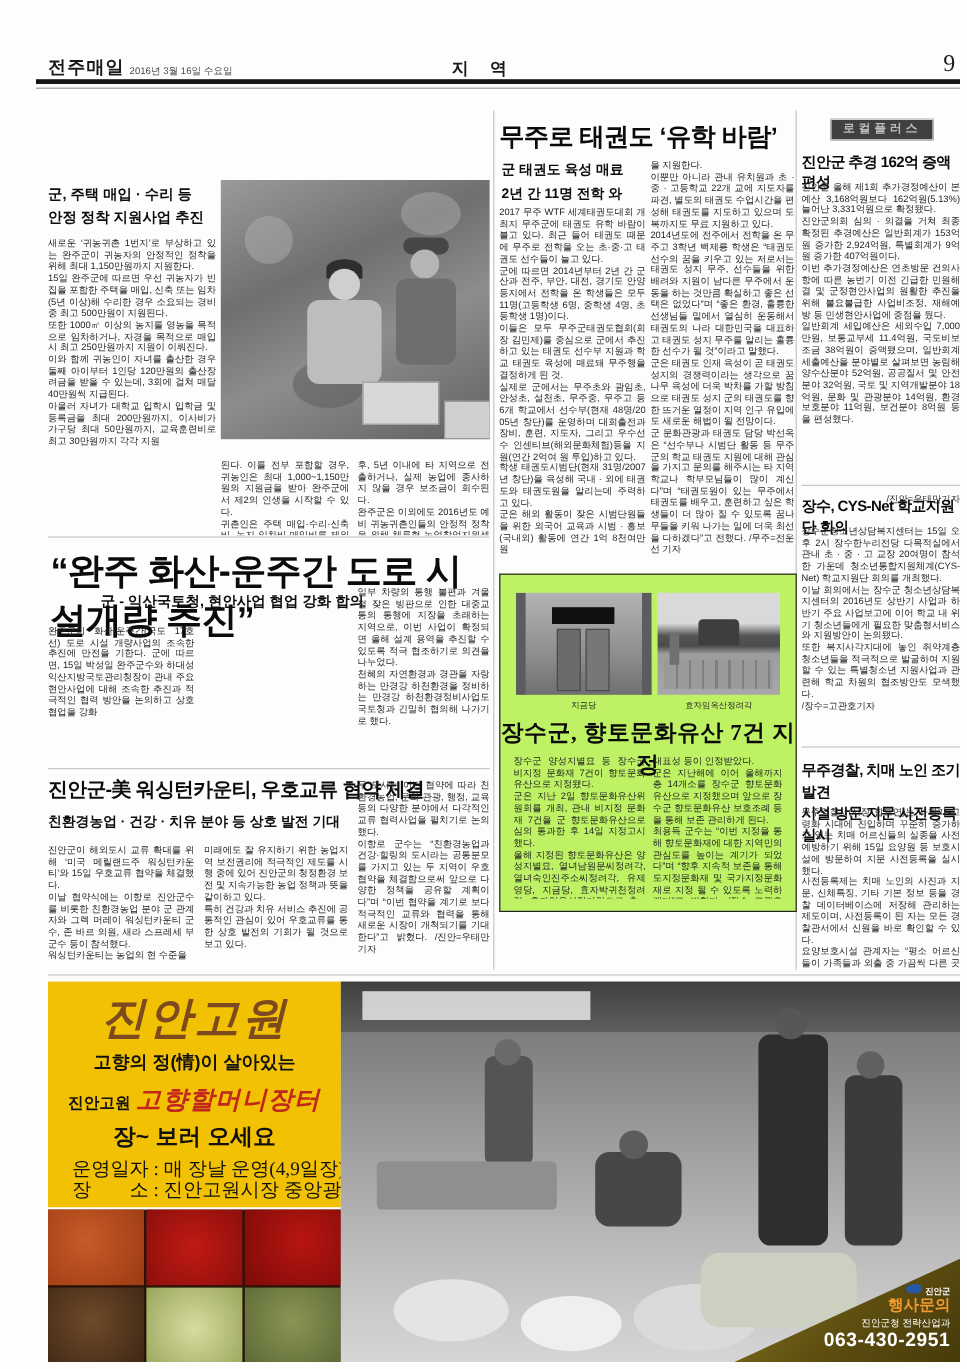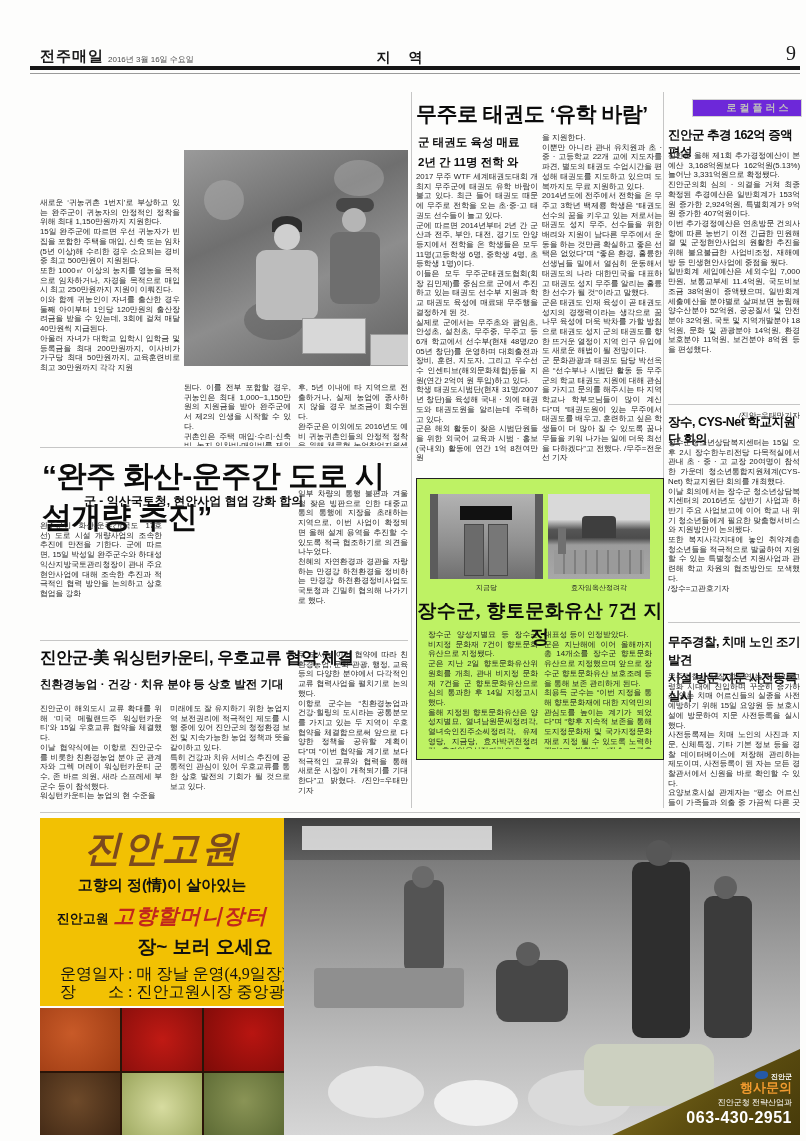--- a/index.html
+++ b/index.html
@@ -24,22 +24,22 @@
   .caption{font-size:7.4px;font-weight:700;text-align:center;color:#222;}
   .byline{font-size:7.8px;text-align:right;color:#222;margin-top:24px;}
   
   .photo{overflow:hidden;}
   .a-photo{background:linear-gradient(155deg,#9a9a9a,#6f6f6f 35%,#8d8d8d 60%,#616161);}
   .a-photo .spot{position:absolute;border-radius:50%;}
   .h-photoL{background:linear-gradient(180deg,#b3b3b3,#8e8e8e 60%,#6f6f6f);}
   .h-photoR{background:linear-gradient(180deg,#d9d9d9 0 30%,#555 42%,#4c4c4c 52%,#9c9c9c 60%,#a8a8a8);}
   .e-box{border:1px solid #222;background:#bef264;}
   
-  .lp-logo{background:#6d28d9;border:1px solid #d2d2d2;color:#bdbdbd;font-weight:800;
-           font-size:10px;letter-spacing:3px;text-align:center;line-height:16px;padding-left:24px;}
+  .lp-logo{background:#404040;border:1px solid #d2d2d2;color:#bdbdbd;font-weight:800;
+           font-size:10px;letter-spacing:3px;text-align:center;line-height:16px;}
   
   .ad-yellow{background:#f2c103;}
   .ad-brand{font-family:"Liberation Serif",serif;font-style:italic;font-weight:800;
             color:#7c4a1e;font-size:37px;text-align:center;letter-spacing:2px;}
   .ad-line1{font-size:15px;font-weight:800;text-align:center;color:#111;}
   .ad-line2{text-align:center;}
   .ad-line2 .pfx{font-size:13px;font-weight:800;color:#111;}
   .ad-line2 .main{font-family:"Liberation Serif",serif;font-style:italic;font-weight:800;
                   font-size:21px;color:#c1271d;letter-spacing:1px;}
   .ad-line3{font-size:19px;font-weight:800;text-align:center;color:#111;}
@@ -71,20 +71,22 @@
   <div class="abs rule-thin"></div>
 
   <div class="abs vline" style="left:411px;top:92px;height:716px;"></div>
   <div class="abs vline" style="left:663px;top:92px;height:716px;"></div>
   <div class="abs hline" style="left:40px;top:447px;width:368px;"></div>
   <div class="abs hline" style="left:40px;top:640px;width:368px;"></div>
   <div class="abs hline" style="left:668px;top:404px;width:132px;"></div>
   <div class="abs hline" style="left:668px;top:622px;width:132px;"></div>
   <div class="abs hline" style="left:40px;top:812px;width:760px;"></div>
 
+  <div class="abs subhead" style="left:40px;top:153px;width:145px;font-size:12px;line-height:1.55;">군, 주택 매입 · 수리 등
+안정 정착 지원사업 추진</div>
   <div class="abs bodytext" style="left:40px;top:198px;width:140px;height:248px;">새로운 ‘귀농귀촌 1번지’로 부상하고 있는 완주군이 귀농자의 안정적인 정착을 위해 최대 1,150만원까지 지원한다.
 15일 완주군에 따르면 우선 귀농자가 빈집을 포함한 주택을 매입, 신축 또는 임차(5년 이상)해 수리한 경우 소요되는 경비 중 최고 500만원이 지원된다.
 또한 1000㎡ 이상의 농지를 영농을 목적으로 임차하거나, 자경을 목적으로 매입시 최고 250만원까지 지원이 이뤄진다.
 이와 함께 귀농인이 자녀를 출산한 경우 둘째 아이부터 1인당 120만원의 출산장려금을 받을 수 있는데, 3회에 걸쳐 매달 40만원씩 지급된다.
 아울러 자녀가 대학교 입학시 입학금 및 등록금을 최대 200만원까지, 이사비가 가구당 최대 50만원까지, 교육훈련비로 최고 30만원까지 각각 지원</div>
 
   <div class="abs photo a-photo" style="left:184px;top:150px;width:224px;height:216px;">
     <div class="spot" style="left:20px;top:30px;width:40px;height:40px;background:#adadad;opacity:.5;"></div>
     <div class="spot" style="left:150px;top:10px;width:50px;height:36px;background:#b8b8b8;opacity:.4;"></div>
     <div class="spot" style="left:60px;top:150px;width:60px;height:40px;background:#5a5a5a;opacity:.5;"></div>
@@ -179,21 +181,21 @@
 사전등록제는 치매 노인의 사진과 지문, 신체특징, 기타 기본 정보 등을 경찰 데이터베이스에 저장해 관리하는 제도이며, 사전등록이 된 자는 모든 경찰관서에서 신원을 바로 확인할 수 있다.
 요양보호시설 관계자는 “평소 어르신들이 가족들과 외출 중 가끔씩 다른 곳으로 사라져 찾지 못할까봐 가슴을 졸인 적이 있었는데 경찰관이 직접 방문하여 사진과 지문을 등록해주는 등 어르신들에 대한 관심을 많이 가져주어 감사하다”고 말했다.  /무주=전운선 기자</div>
 
   <div class="abs ad-yellow" style="left:40px;top:818px;width:244px;height:188px;">
     <div class="abs ad-brand" style="left:0;top:6px;width:100%;">진안고원</div>
     <div class="abs ad-line1" style="left:0;top:58px;width:100%;">고향의 정(情)이 살아있는</div>
     <div class="abs ad-line2" style="left:0;top:84px;width:100%;">
       <span class="pfx">진안고원</span>
       <span class="main">고향할머니장터</span>
     </div>
-    <div class="abs ad-line3" style="left:12px;top:116px;width:100%;padding-left:31px;">장~ 보러 오세요</div>
+    <div class="abs ad-line3" style="left:0;top:116px;width:100%;">장~ 보러 오세요</div>
     <div class="abs ad-info" style="left:20px;top:146px;">운영일자 : 매 장날 운영(4,9일장)</div>
     <div class="abs ad-info" style="left:20px;top:164px;">장　　소 : 진안고원시장 중앙광장 내</div>
   </div>
 
   <div class="abs food" style="left:40px;top:1008px;width:244px;height:127px;">
     <div style="background:radial-gradient(circle at 40% 40%,#c85a28,#9c3a12);"></div>
     <div style="background:radial-gradient(circle at 50% 50%,#c01a14,#8c0f0c);"></div>
     <div style="background:radial-gradient(circle at 60% 40%,#b81511,#7d0b08);"></div>
     <div style="background:radial-gradient(circle at 45% 45%,#6e4a2a,#3f2714);"></div>
     <div style="background:radial-gradient(circle at 50% 55%,#d7dca0,#9aa55c);"></div>

